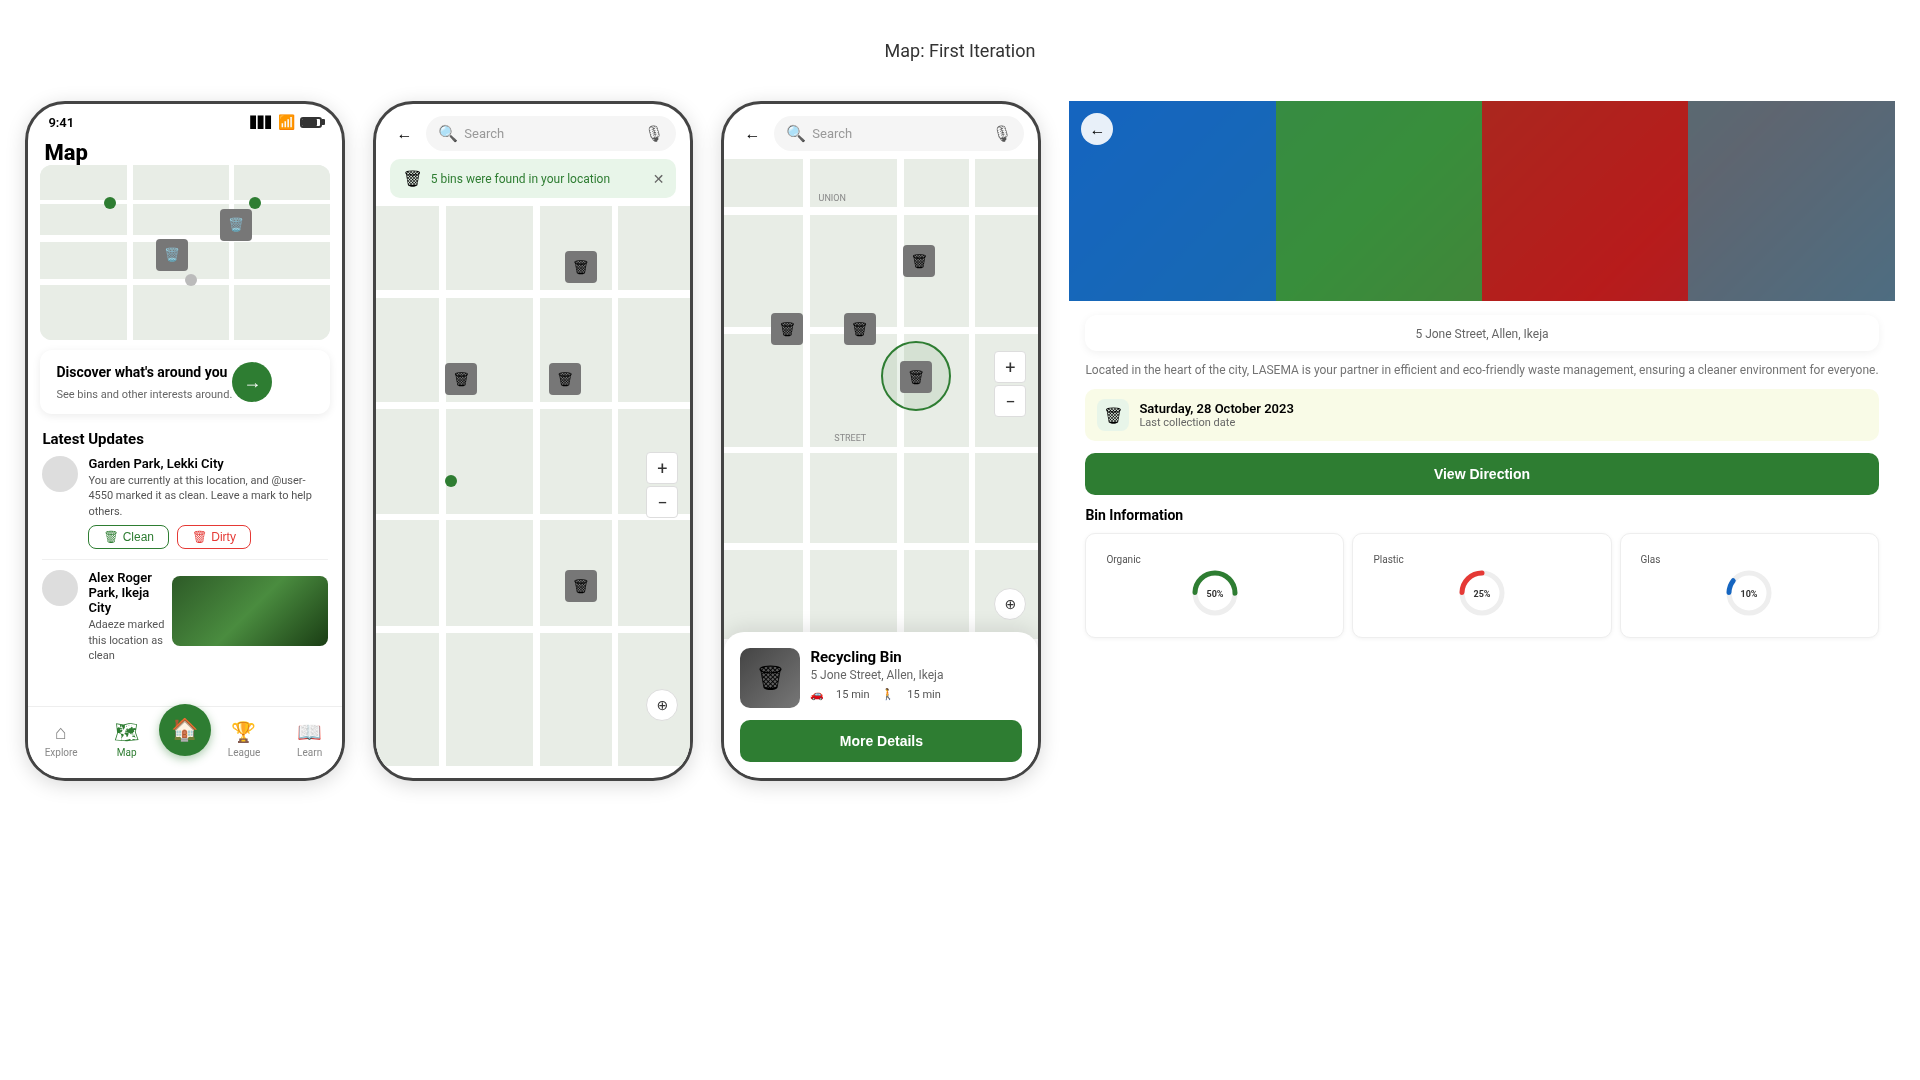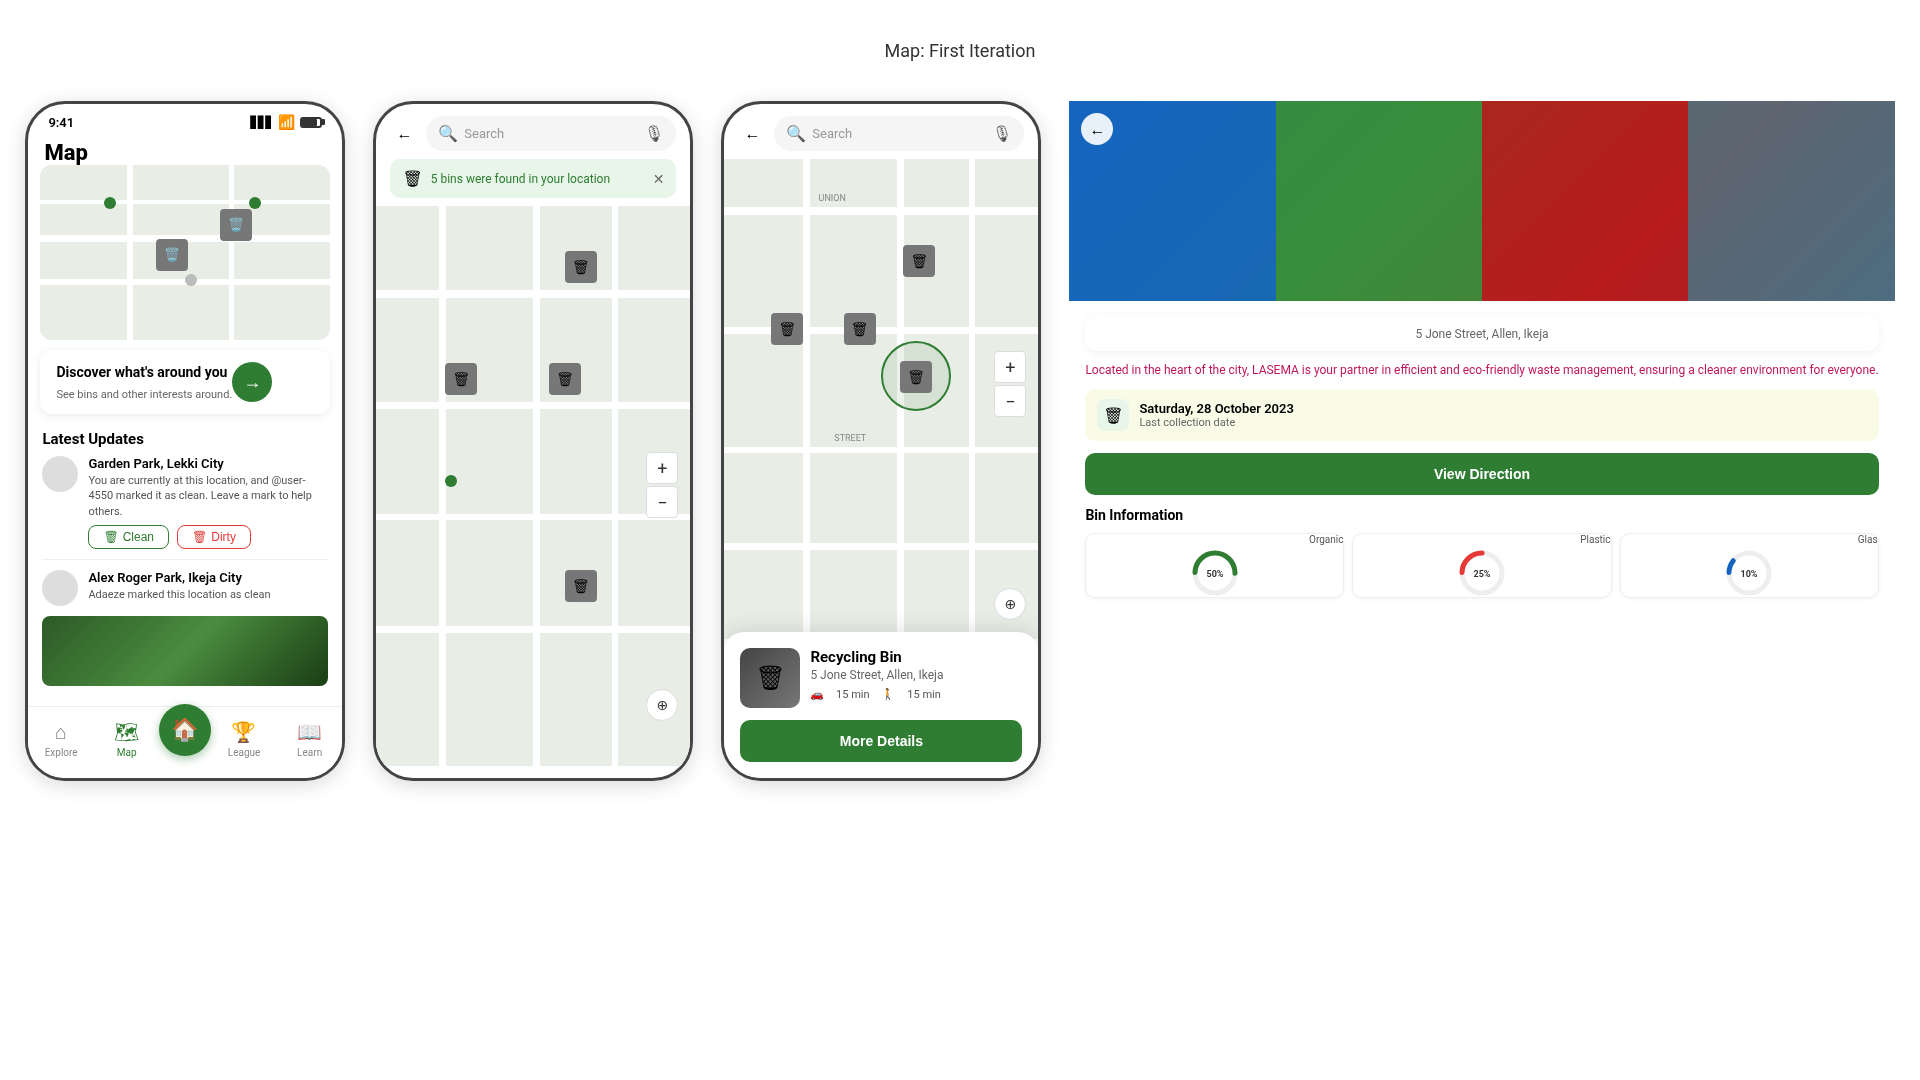--- a/index.html
+++ b/index.html
@@ -111,21 +111,21 @@
     .btn-clean {
       border: 1.5px solid #2e7d32; color: #2e7d32; background: #fff;
       border-radius: 8px; padding: 4px 14px; font-size: 12px; cursor: pointer;
       display: flex; align-items: center; gap: 4px;
     }
     .btn-dirty {
       border: 1.5px solid #e53935; color: #e53935; background: #fff;
       border-radius: 8px; padding: 4px 14px; font-size: 12px; cursor: pointer;
       display: flex; align-items: center; gap: 4px;
     }
-    .update-item2 { display: flex; flex-direction: column; gap: 4px; }
+    .update-item2 { display: flex; flex-direction: row; gap: 4px; }
     .update-item2-row { display: flex; gap: 10px; }
     .update-img {
       width: 100%; height: 70px; border-radius: 8px; margin-top: 6px;
       background: linear-gradient(135deg, #2d5a27, #4a8c3f, #1a3d14);
       overflow: hidden;
     }
 
     .bottom-nav {
       position: absolute; bottom: 0; left: 0; right: 0;
       height: 72px;
@@ -226,38 +226,38 @@
       overflow: hidden;
     }
     .phone4-back {
       position: absolute; top: 12px; left: 12px;
       width: 32px; height: 32px; border-radius: 50%; background: rgba(255,255,255,0.9);
       display: flex; align-items: center; justify-content: center; cursor: pointer;
     }
     .phone4-content { padding: 14px 16px; overflow-y: auto; height: calc(100% - 200px); }
     .lasema-title { font-size: 16px; font-weight: 700; text-align: center; }
     .lasema-addr { font-size: 12px; color: #666; text-align: center; margin-top: 2px; }
-    .lasema-desc { font-size: 12px; color: #be185d; margin: 10px 0; line-height: 1.5; }
+    .lasema-desc { font-size: 12px; color: #737373; margin: 10px 0; line-height: 1.5; }
     .date-card {
       background: #f9fbe7; border-radius: 10px; padding: 10px 12px;
       display: flex; align-items: center; gap: 10px; margin-bottom: 12px;
     }
     .date-label { font-size: 13px; font-weight: 600; }
     .date-sub { font-size: 11px; color: #666; }
     .view-dir-btn {
       width: 100%; padding: 13px;
       background: #2e7d32; color: #fff; border: none;
       border-radius: 10px; font-size: 14px; font-weight: 600;
       cursor: pointer; margin-bottom: 12px;
     }
     .bin-info-title { font-size: 14px; font-weight: 700; margin-bottom: 10px; }
     .bin-circles { display: flex; gap: 8px; }
     .bin-circle-card {
       flex: 1; background: #fff; border-radius: 10px;
-      border: 1px solid #eee; padding: 0; text-align: right;
+      border: 1px solid #eee; padding: 20px; text-align: left;
       box-shadow: 0 1px 4px rgba(0,0,0,0.05);
     }
     .circle-label { font-size: 10px; color: #555; margin-bottom: 4px; }
     .circle-container { position: relative; width: 48px; height: 48px; margin: 0 auto; }
 
     
     .donut-svg { width: 48px; height: 48px; }
 
     
     .map-bin-icon {

